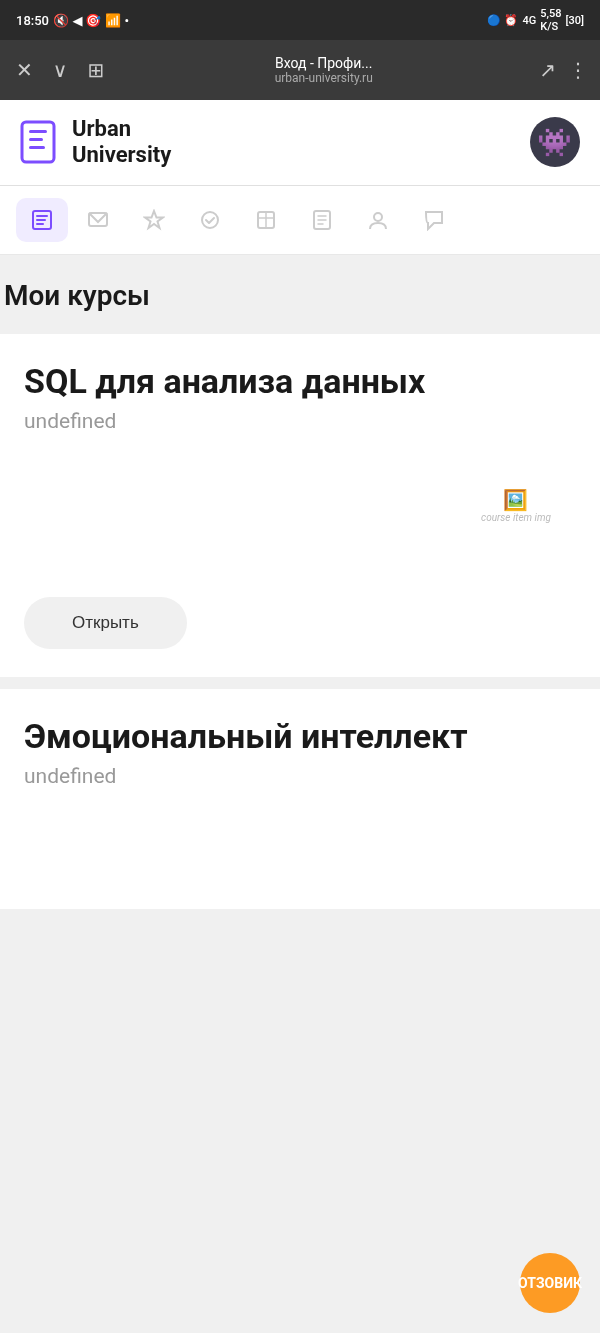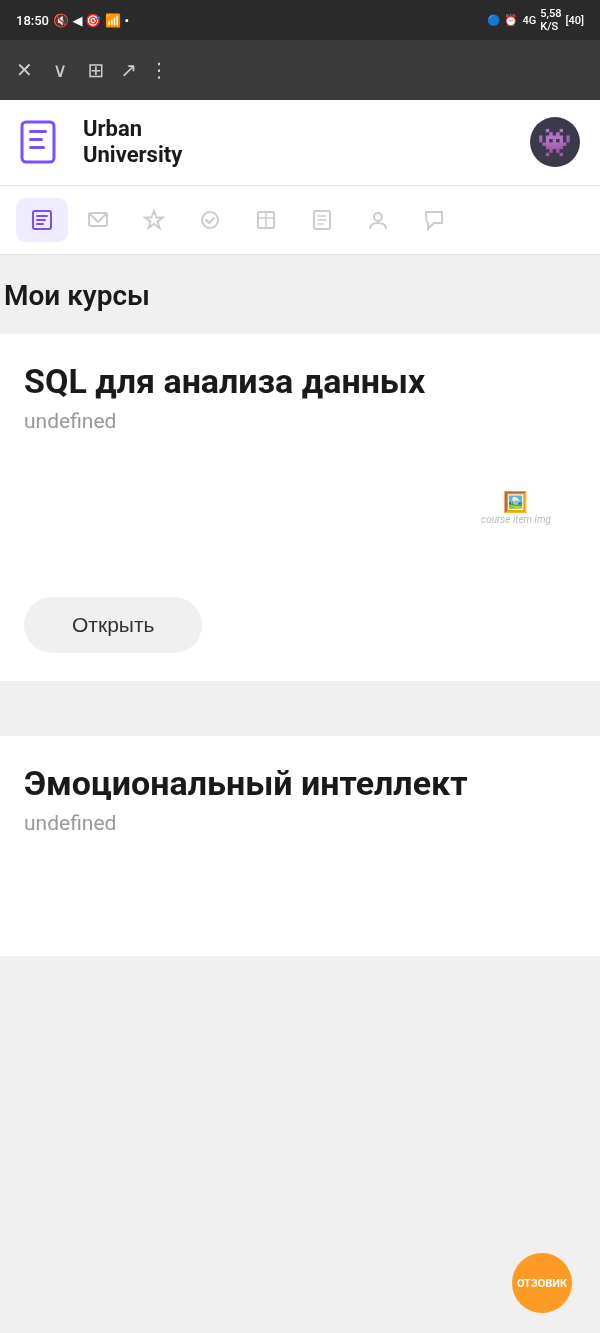--- a/index.html
+++ b/index.html
@@ -74,21 +74,21 @@
       background: white;
       padding: 16px 20px;
       display: flex;
       align-items: center;
       justify-content: space-between;
       border-bottom: 1px solid #e0e0e0;
     }
     .logo-area {
       display: flex;
       align-items: center;
-      gap: 27px;
+      gap: 16px;
     }
     .logo-icon {
       width: 36px;
       height: 44px;
       display: flex;
       align-items: center;
       justify-content: center;
     }
     .logo-text {
       font-size: 22px;
@@ -175,39 +175,39 @@
       color: #bbb;
       font-size: 10px;
       font-style: italic;
     }
     .open-button {
       display: inline-block;
       background: #f0f0f0;
       color: #333;
       padding: 16px 48px;
       border-radius: 30px;
-      font-size: 21px;
+      font-size: 17px;
       font-weight: 400;
       cursor: pointer;
       border: none;
       margin-top: 60px;
     }
     .watermark {
       position: fixed;
       bottom: 20px;
-      right: 28px;
+      right: 20px;
       background: rgba(255,140,0,0.85);
       color: white;
       border-radius: 50%;
       width: 60px;
       height: 60px;
       display: flex;
       align-items: center;
       justify-content: center;
-      font-size: 11px;
+      font-size: 14px;
       font-weight: bold;
       text-align: center;
       z-index: 999;
     }
 
     .cards-wrapper {
       background: #f9a8d4;
       padding: 0;
     }
     .card-wrapper {
@@ -226,28 +226,32 @@
 <div class="status-bar">
   <div class="status-left">
     <span>18:50</span>
     <span>🔇 ◀ 🎯 📶 •</span>
   </div>
   <div class="status-right">
     <span>🔵</span>
     <span>⏰</span>
     <span>4G</span>
     <span>5,58<br>K/S</span>
-    <span>[<span>40</span>]</span>
+    <span>[<span>30</span>]</span>
   </div>
 </div>
 
 <div class="browser-bar">
   <span class="browser-bar-icon">✕</span>
   <span class="browser-bar-icon">∨</span>
   <span class="browser-bar-icon">⊞</span>
+  <div class="browser-url-area">
+    <span class="browser-title">Вход - Профи...</span>
+    <span class="browser-domain">urban-university.ru</span>
+  </div>
   <div class="browser-actions">
     <span>↗</span>
     <span>⋮</span>
   </div>
 </div>
 
 <div class="page-content">
 
   <div class="site-header">
     <div class="logo-area">
@@ -338,21 +342,21 @@
         <div class="course-image-placeholder">
           <div style="display:flex;flex-direction:column;align-items:center;">
             <span style="font-size:20px;">🖼️</span>
             <span class="course-image-text">course item img</span>
           </div>
         </div>
       </div>
     </div>
 
     <div class="card-wrapper">
-      <div class="card-inner" style="min-height:220px;margin-top:43px;">
+      <div class="card-inner" style="min-height:220px;">
         <div class="course-title">Эмоциональный интеллект</div>
         <div class="course-subtitle">undefined</div>
       </div>
     </div>
 
   </div>
 
 </div>
 
 <div class="watermark">

